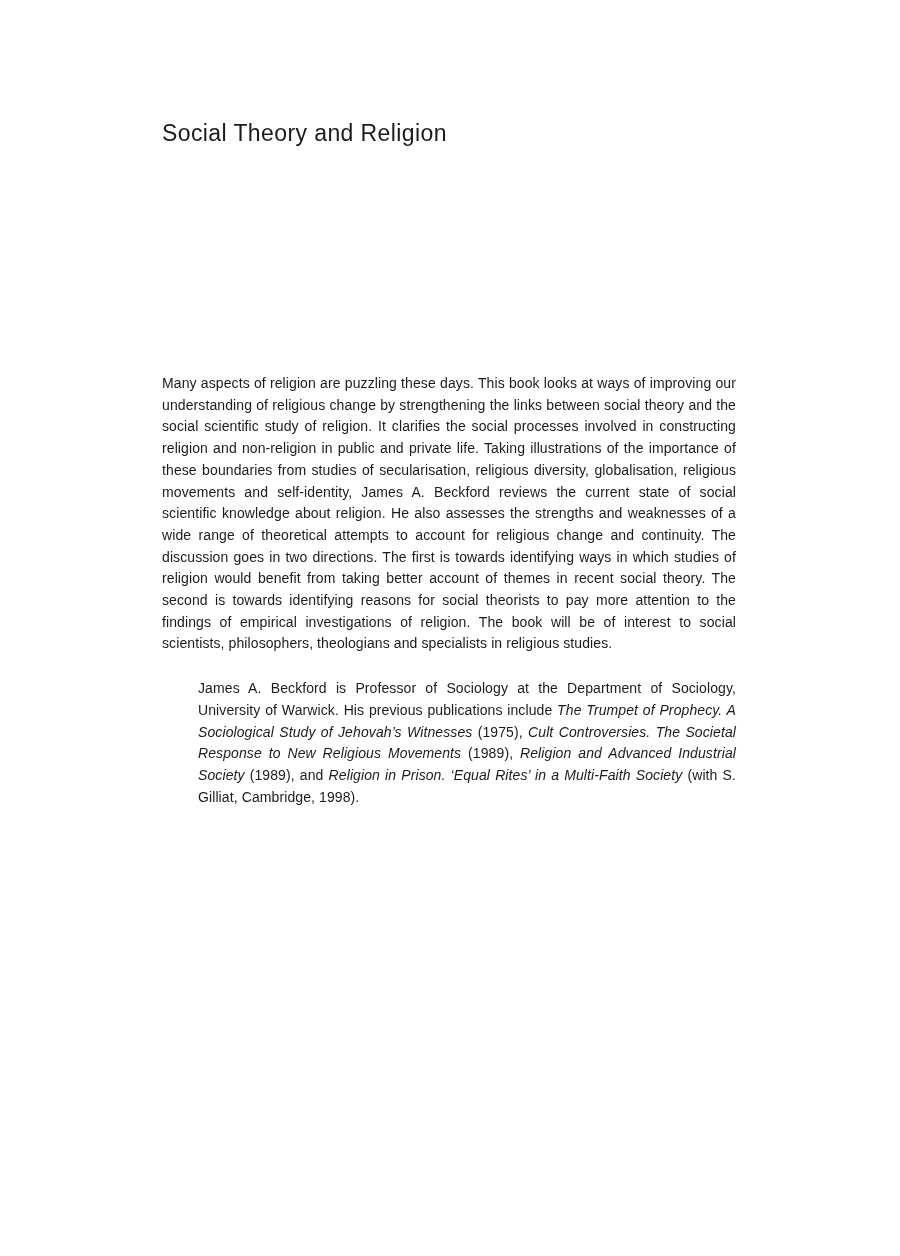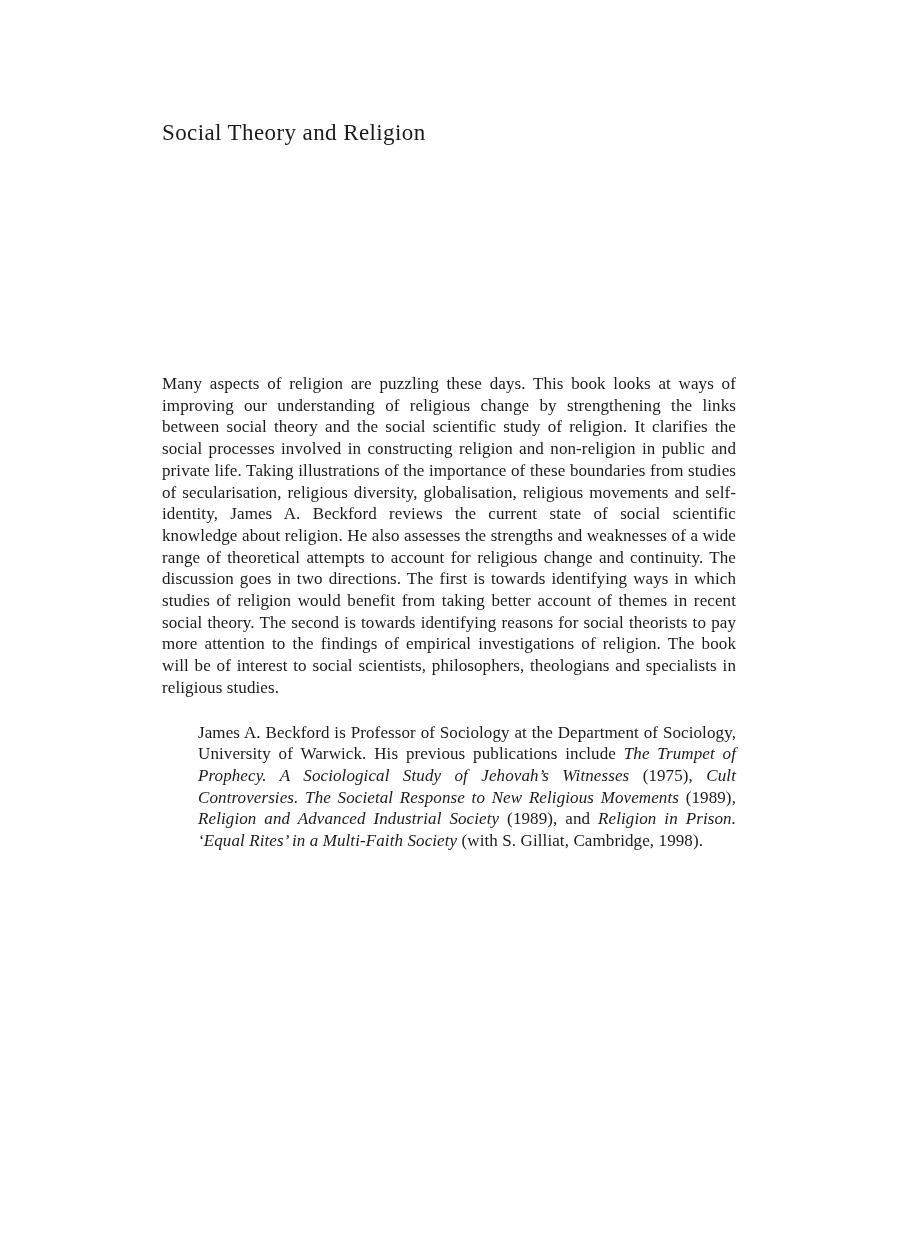--- a/index.html
+++ b/index.html
@@ -6,21 +6,21 @@
     margin: 0;
     padding: 0;
     background: #ffffff;
   }
   .page {
     position: relative;
     width: 900px;
     height: 1256px;
     background: #ffffff;
     overflow: hidden;
-    font-family: Liberation Serif, serif;
+    font-family: Liberation Sans, sans-serif;
     color: #1b1b1b;
   }
   .title {
     position: absolute;
     left: 162px;
     top: 117px;
     margin: 0;
     font-size: 23px;
     font-weight: 400;
     letter-spacing: 0.4px;
@@ -28,21 +28,21 @@
     color: #1b1b1b;
   }
   .text-block {
     position: absolute;
     left: 162px;
     top: 373px;
     width: 574px;
   }
   .para {
     margin: 0;
-    font-size: 17px;
+    font-size: 14px;
     line-height: 21.7px;
     text-align: justify;
     letter-spacing: 0.1px;
     color: #1b1b1b;
   }
   .para + .para {
     margin-top: 23px;
     margin-left: 36px;
   }
   .para em {

